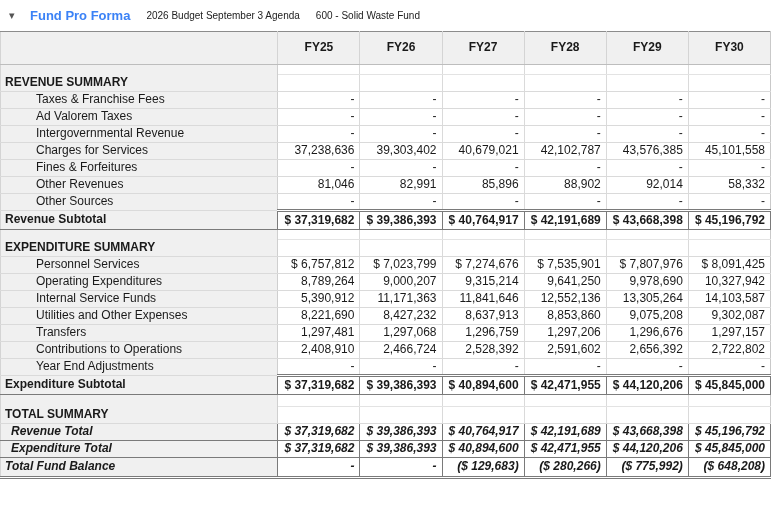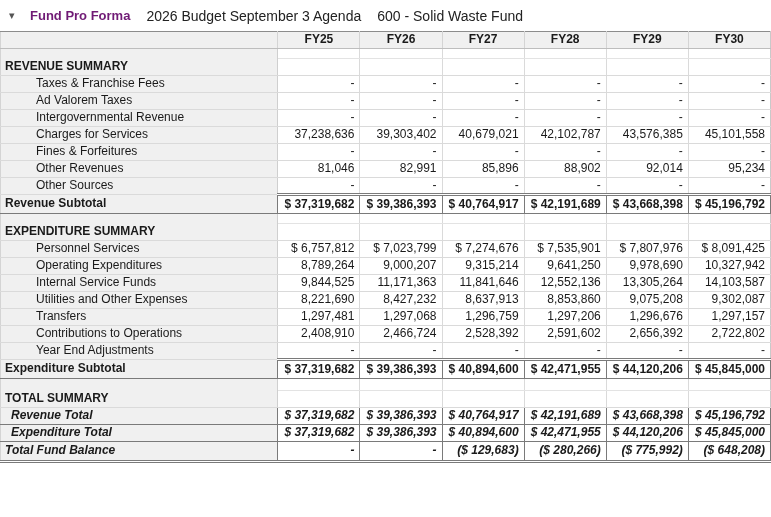--- a/index.html
+++ b/index.html
@@ -1,30 +1,30 @@
 <!DOCTYPE html>
 <html><head>
 <meta charset="utf-8">
 <style>
   html,body{margin:0;padding:0;background:#fff;}
   body{width:771px;height:517px;overflow:hidden;font-family:"Liberation Sans",sans-serif;color:#1a1a1a;}
 
   
   .topbar{display:flex;align-items:center;height:31px;padding-left:9px;box-sizing:border-box;}
   .caret{color:#555;font-size:11px;width:14px;cursor:pointer;line-height:1;}
-  .title{font-weight:bold;font-size:13px;color:#701a75;margin-left:7px;}
-  .subtitle{font-size:14px;color:#222;margin-left:16px;}
+  .title{font-weight:bold;font-size:13px;color:#3b82f6;margin-left:7px;}
+  .subtitle{font-size:10px;color:#222;margin-left:16px;}
 
   
   table{border-collapse:collapse;width:771px;table-layout:fixed;font-size:12px;}
   col.c-label{width:277px;}
   col.c-num{width:82px;}
   th,td{padding:0;line-height:1.15;vertical-align:middle;box-sizing:border-box;overflow:hidden;white-space:nowrap;}
 
-  thead th{background:#f0f0f0;font-weight:bold;height:17px;
+  thead th{background:#f0f0f0;font-weight:bold;height:33px;
     border-top:1px solid #8c8c8c;border-bottom:1px solid #bdbdbd;
     border-right:1px solid #d4d4d4;text-align:center;}
   thead th.corner{border-left:1px solid #d4d4d4;}
   thead th:last-child{border-right:1px solid #c9c9c9;}
 
   td.label{background:#f0f0f0;text-align:left;border-left:1px solid #d4d4d4;
     border-right:1px solid #cfcfcf;padding-left:4px;}
   td.num{background:#fff;text-align:right;padding-right:5px;border-right:1px solid #dadada;}
   td.num:last-child{border-right:1px solid #c9c9c9;}
 
@@ -151,21 +151,21 @@
         <td class="num">-</td>
         <td class="num">-</td>
       </tr>
       <tr class="r-detail">
         <td class="label">Other Revenues</td>
         <td class="num">81,046</td>
         <td class="num">82,991</td>
         <td class="num">85,896</td>
         <td class="num">88,902</td>
         <td class="num">92,014</td>
-        <td class="num">95,234</td>
+        <td class="num">58,332</td>
       </tr>
       <tr class="r-detail">
         <td class="label">Other Sources</td>
         <td class="num">-</td>
         <td class="num">-</td>
         <td class="num">-</td>
         <td class="num">-</td>
         <td class="num">-</td>
         <td class="num">-</td>
       </tr>
@@ -209,21 +209,21 @@
         <td class="label">Operating Expenditures</td>
         <td class="num">8,789,264</td>
         <td class="num">9,000,207</td>
         <td class="num">9,315,214</td>
         <td class="num">9,641,250</td>
         <td class="num">9,978,690</td>
         <td class="num">10,327,942</td>
       </tr>
       <tr class="r-detail">
         <td class="label">Internal Service Funds</td>
-        <td class="num">9,844,525</td>
+        <td class="num">5,390,912</td>
         <td class="num">11,171,363</td>
         <td class="num">11,841,646</td>
         <td class="num">12,552,136</td>
         <td class="num">13,305,264</td>
         <td class="num">14,103,587</td>
       </tr>
       <tr class="r-detail">
         <td class="label">Utilities and Other Expenses</td>
         <td class="num">8,221,690</td>
         <td class="num">8,427,232</td>

